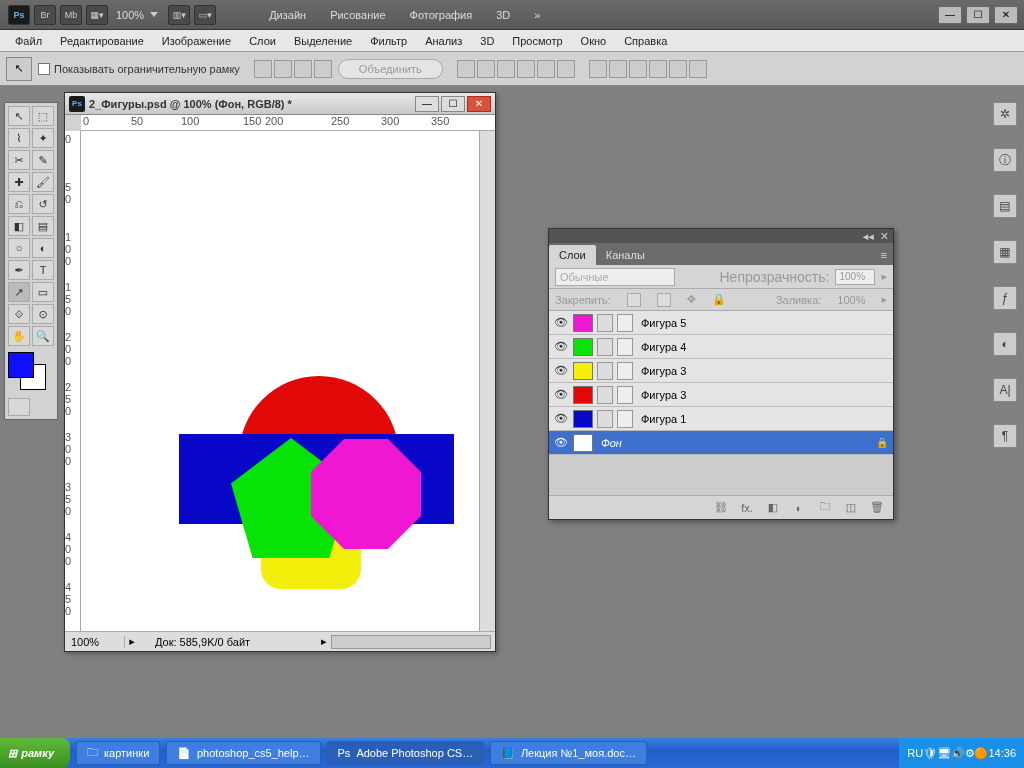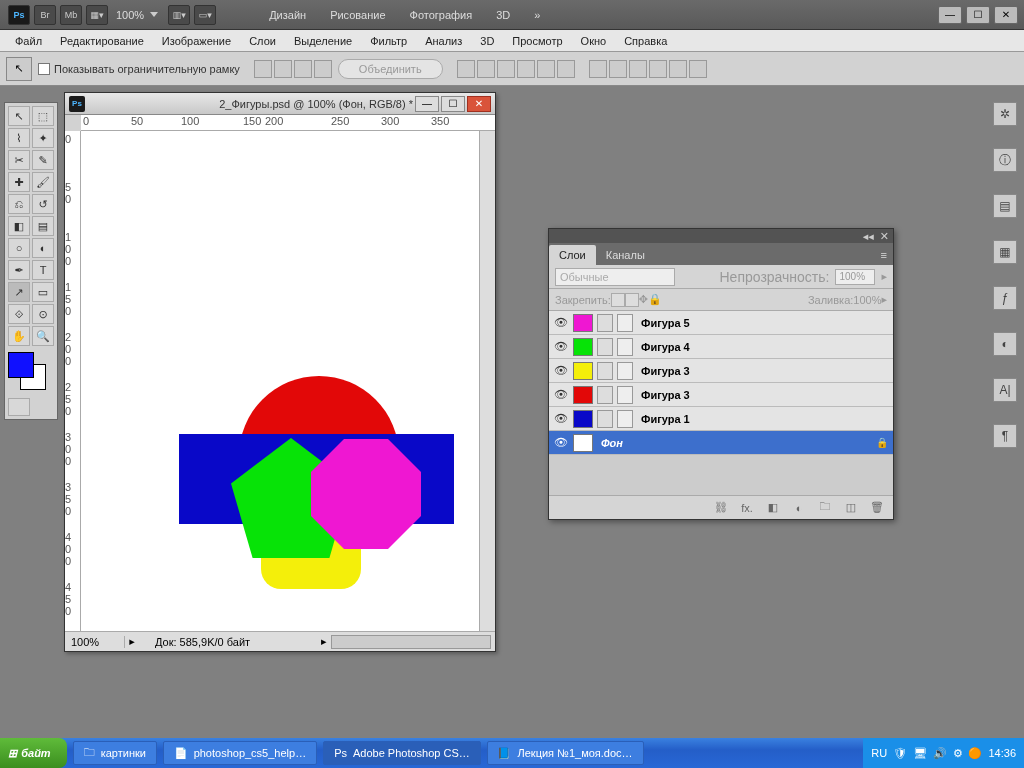--- a/index.html
+++ b/index.html
@@ -44,21 +44,21 @@
 .toolbox .mask { width:22px; height:18px; background:#d8d8d8; border:1px solid #aaa; margin-top:4px;}
 
 
 .rstrip { position:absolute; right:4px; top:102px; width:30px; display:flex; flex-direction:column; gap:22px; align-items:center;}
 .rstrip .ri { width:24px; height:24px; background:#ccc; border:1px solid #888; display:flex; align-items:center; justify-content:center; color:#444; font-size:12px;}
 
 
 .docwin { position:absolute; left:64px; top:92px; width:432px; background:#d2d2d2; border:1px solid #333; box-shadow:2px 2px 4px rgba(0,0,0,0.3);}
 .docwin .title { height:22px; background:linear-gradient(#e8e8e8,#c8c8c8); display:flex; align-items:center; padding:0 4px; border-bottom:1px solid #888;}
 .docwin .title .ico{width:16px;height:16px;background:#1a1a1a;color:#4db6ff;font-size:8px;font-weight:bold;display:flex;align-items:center;justify-content:center;border-radius:2px;margin-right:4px;}
-.docwin .title .txt { flex:1; font-weight:normal; color:#333; font-size:11px;text-align:right;}
+.docwin .title .txt { flex:1; font-weight:bold; color:#333; font-size:11px;}
 .docwin .title .wbtn { width:24px; height:16px; border:1px solid #888; background:#ddd; margin-left:2px; display:flex; align-items:center; justify-content:center; font-size:10px;}
 .docwin .title .wbtn.close { background:#d9533a; color:#fff; border-color:#a03020;}
 .docwin .rulerH { height:16px; background:#fff; border-bottom:1px solid #aaa; margin-left:16px; position:relative; overflow:hidden; font-size:8px;}
 .docwin .body { display:flex; }
 .docwin .rulerV { width:16px; background:#fff; border-right:1px solid #aaa; position:relative; font-size:8px;}
 .docwin .canvas-wrap { flex:1; height:500px; background:#fff; position:relative; overflow:hidden;}
 .docwin .vscroll { width:16px; background:#ddd; border-left:1px solid #aaa;}
 .docwin .status { height:20px; background:#ddd; display:flex; align-items:center; border-top:1px solid #aaa;}
 .docwin .status .zoom { width:60px; padding-left:6px; border-right:1px solid #aaa;}
 .docwin .status .info { padding-left:16px; flex:1;}
@@ -76,42 +76,42 @@
 
 .layerspnl { position:absolute; left:548px; top:228px; width:346px; background:#d5d5d5; border:1px solid #333; box-shadow:2px 2px 6px rgba(0,0,0,0.4);}
 .layerspnl .hdr { height:14px; background:#535353; display:flex; justify-content:flex-end; align-items:center; padding-right:4px; gap:6px; color:#ccc; font-size:9px;}
 .layerspnl .tabs { height:22px; background:#6b6b6b; display:flex; align-items:flex-end;}
 .layerspnl .ptab { padding:4px 10px; background:#d5d5d5; color:#222; border-top-left-radius:2px;border-top-right-radius:2px;}
 .layerspnl .ptab.inactive { background:transparent; color:#ddd;}
 .layerspnl .opts { height:24px; display:flex; align-items:center; padding:0 6px; gap:6px; border-bottom:1px solid #aaa;}
 .layerspnl .opts .sel{flex:0 0 120px;height:18px;background:#eee;border:1px solid #aaa;padding:0 4px;display:flex;align-items:center;color:#aaa;}
 .layerspnl .opts .lbl{color:#999;font-size:14px;}
 .layerspnl .opts .val{width:40px;height:16px;background:#eee;border:1px solid #aaa;padding:0 3px;color:#999;display:flex;align-items:center;font-size:10px;}
-.layerspnl .lock { height:22px; display:flex; align-items:center; padding:0 6px; gap:0; border-bottom:1px solid #aaa; color:#999; font-size:10px;}
+.layerspnl .lock { height:22px; display:flex; align-items:center; padding:0 6px; gap:16px; border-bottom:1px solid #aaa; color:#999; font-size:10px;}
 .layerspnl .lock .li{width:14px;height:14px;background:#ddd;border:1px solid #aaa;}
 .layerspnl .layers { max-height:160px; overflow:hidden; }
 .layerspnl .layer { height:24px; display:flex; align-items:center; border-bottom:1px solid #bbb; background:#e4e4e4; gap:4px; padding:0 4px;}
 .layerspnl .layer.selected { background:#3d6fcc; color:#fff;}
 .layerspnl .layer .eye { width:16px; height:16px; display:flex; align-items:center; justify-content:center; font-size:11px; color:#333;}
 .layerspnl .layer.selected .eye{color:#fff;}
 .layerspnl .layer .thumb{width:20px;height:18px;border:1px solid #777;}
 .layerspnl .layer .vmask{width:16px;height:18px;background:#ddd;border:1px solid #999;}
 .layerspnl .layer .vmask2{width:16px;height:18px;background:#eee;border:1px solid #999;}
-.layerspnl .layer .name{padding-left:4px;font-weight:bold;}
+.layerspnl .layer .name{padding-left:4px;}
 .layerspnl .layer .lockico{margin-left:auto;font-size:10px;}
 .layerspnl .empty { height:40px; background:#ccc;}
 .layerspnl .foot { height:24px; background:#d5d5d5; border-top:1px solid #aaa; display:flex; justify-content:flex-end; align-items:center; gap:10px; padding:0 8px;}
 .layerspnl .foot .fi{width:16px;height:14px;color:#666;font-size:11px;display:flex;align-items:center;justify-content:center;}
 
 
 .taskbar { position:absolute; bottom:0; left:0; right:0; height:30px; background:linear-gradient(#3a81e0,#245ec8 40%,#2868d6); display:flex; align-items:center; }
 .taskbar .start { height:30px; padding:0 16px 0 8px; background:linear-gradient(#5fbb3a,#3b8e1f); color:#fff; font-style:italic; font-weight:bold; font-size:13px; display:flex; align-items:center; gap:4px; border-radius:0 8px 8px 0;}
 .taskbar .task { height:24px; margin-left:6px; padding:0 10px; background:#3d7ee0; border:1px solid #2a5fb8; color:#fff; display:flex; align-items:center; gap:6px; border-radius:2px; max-width:160px; overflow:hidden;}
 .taskbar .task.active{background:#2a5fb8;}
-.taskbar .tray { margin-left:auto; height:30px; background:#1a8fe8; display:flex; align-items:center; padding:0 8px; gap:6px; color:#fff; font-size:11px;}
+.taskbar .tray { margin-left:auto; height:30px; background:#1a8fe8; display:flex; align-items:center; padding:0 8px; color:#fff; font-size:11px;}
 .tri{width:0;height:0;border-left:4px solid transparent;border-right:4px solid transparent;border-bottom:5px solid #ccc;display:inline-block;}
 .tri.d{transform:rotate(180deg);}
 </style>
 </head>
 <body>
 
 <div class="appbar">
   <div class="icon-btn ps-logo">Ps</div>
   <div class="icon-btn">Br</div>
   <div class="icon-btn">Mb</div>
@@ -356,21 +356,21 @@
     <div class="fi">◐</div>
     <div class="fi">🗀</div>
     <div class="fi">◫</div>
     <div class="fi">🗑</div>
   </div>
 </div>
 
 <div class="taskbar">
   <div class="start">
       <span>⊞</span>
-      <span>байт</span>
+      <span>рамку</span>
     </div>
   <div class="task">🗀 <span>картинки</span></div>
   <div class="task">📄 <span>photoshop_cs5_help…</span></div>
   <div class="task active">Ps <span>Adobe Photoshop CS…</span></div>
   <div class="task">📘 <span>Лекция №1_моя.doc…</span></div>
   <div class="tray">
     <span>RU</span>
     <span>🛡</span>
     <span>🖥</span>
     <span>🔊</span>

